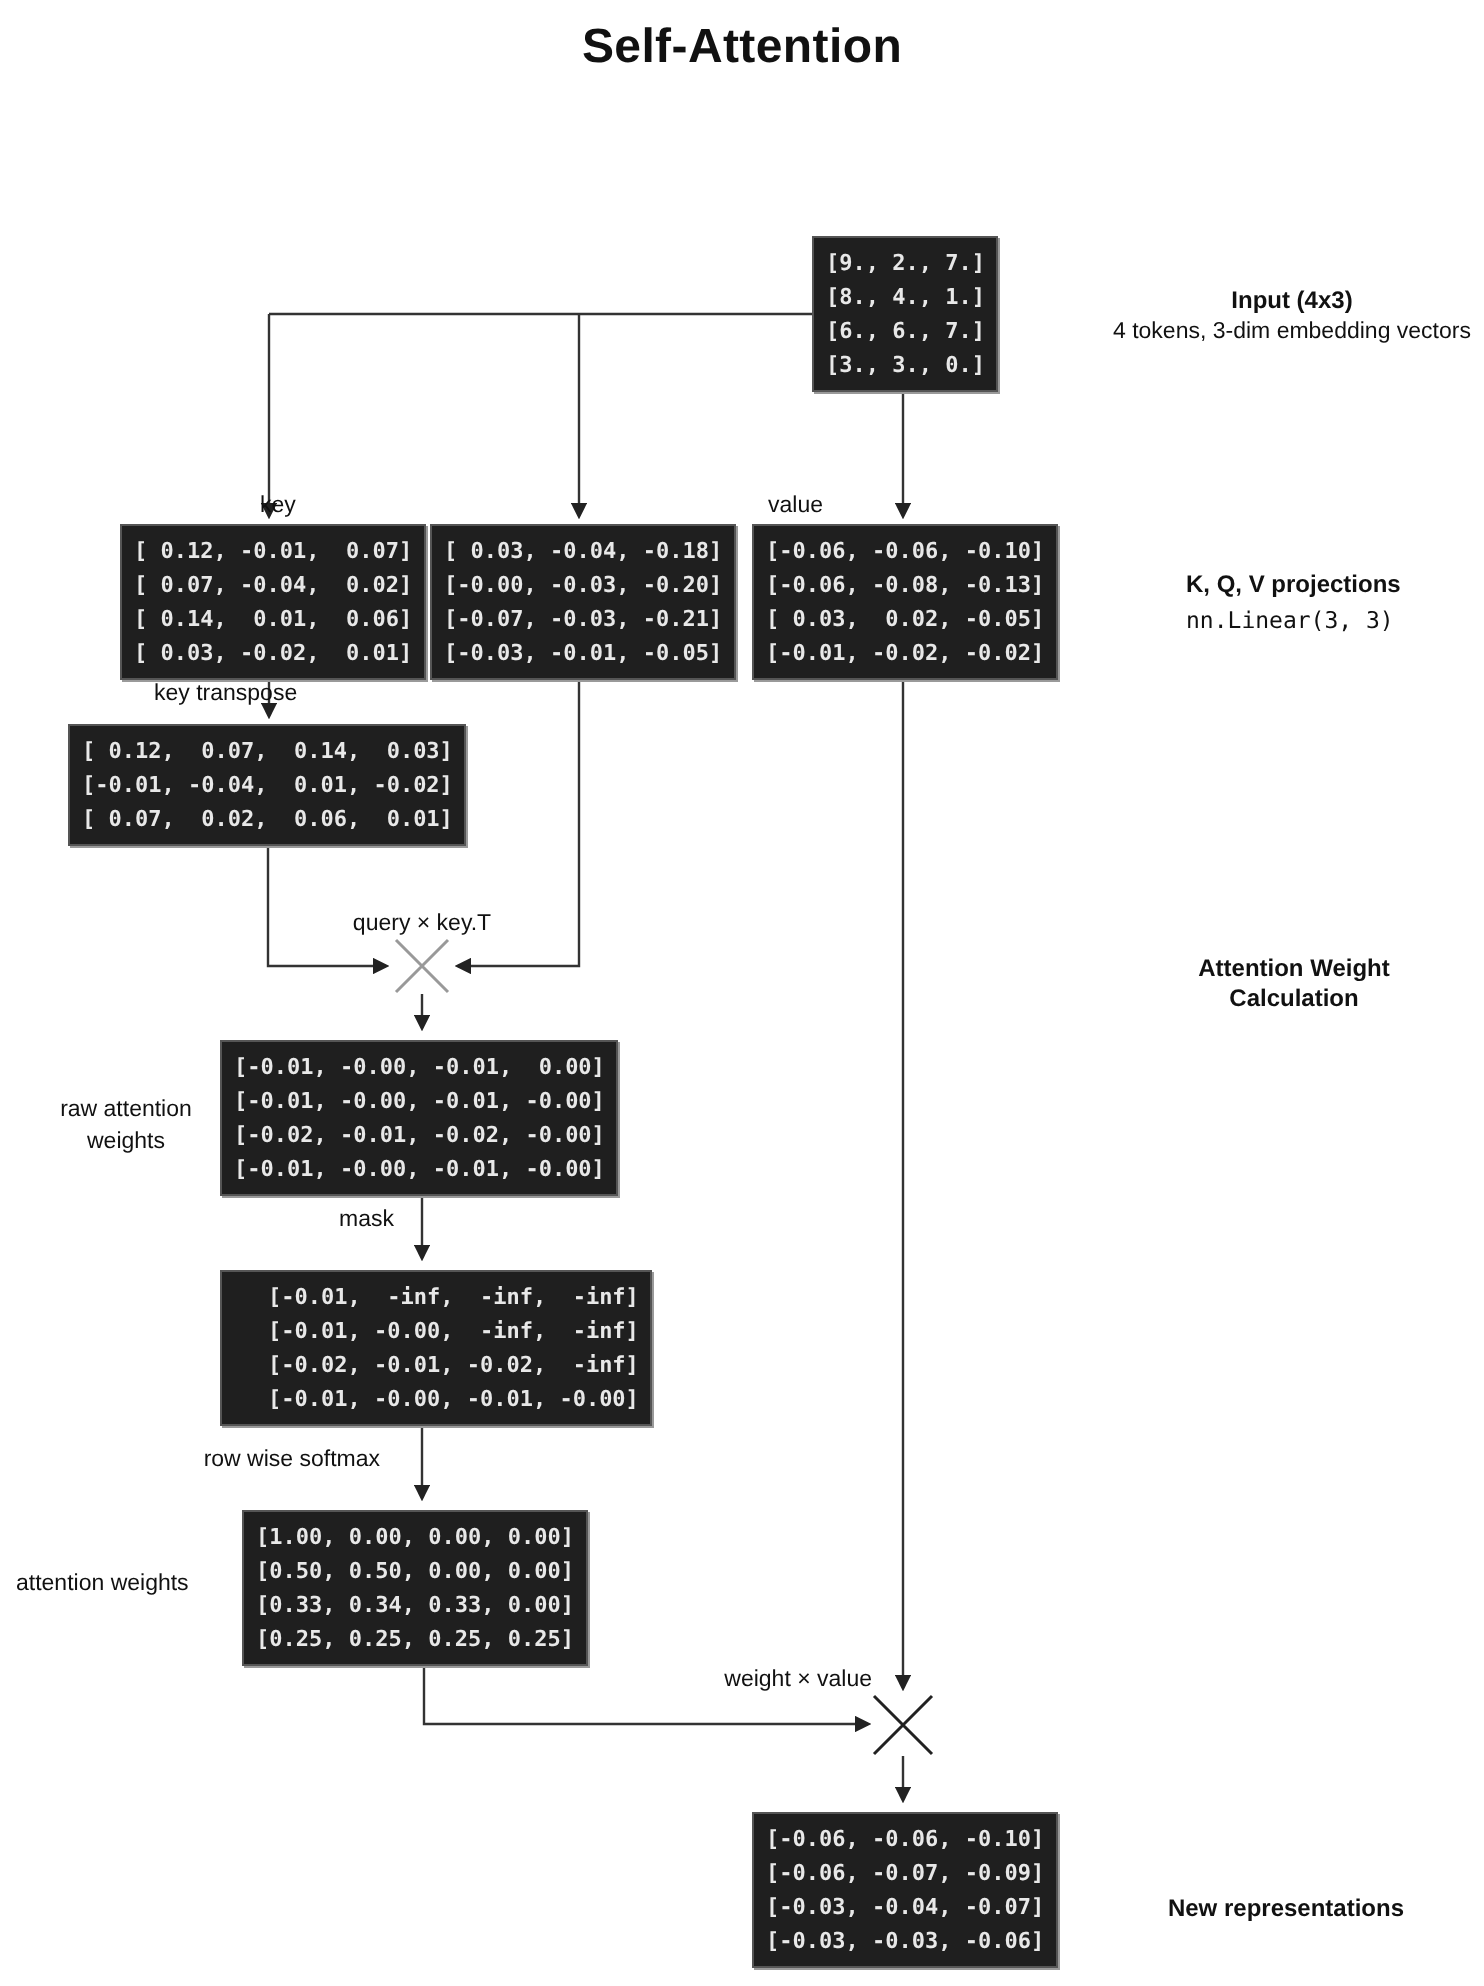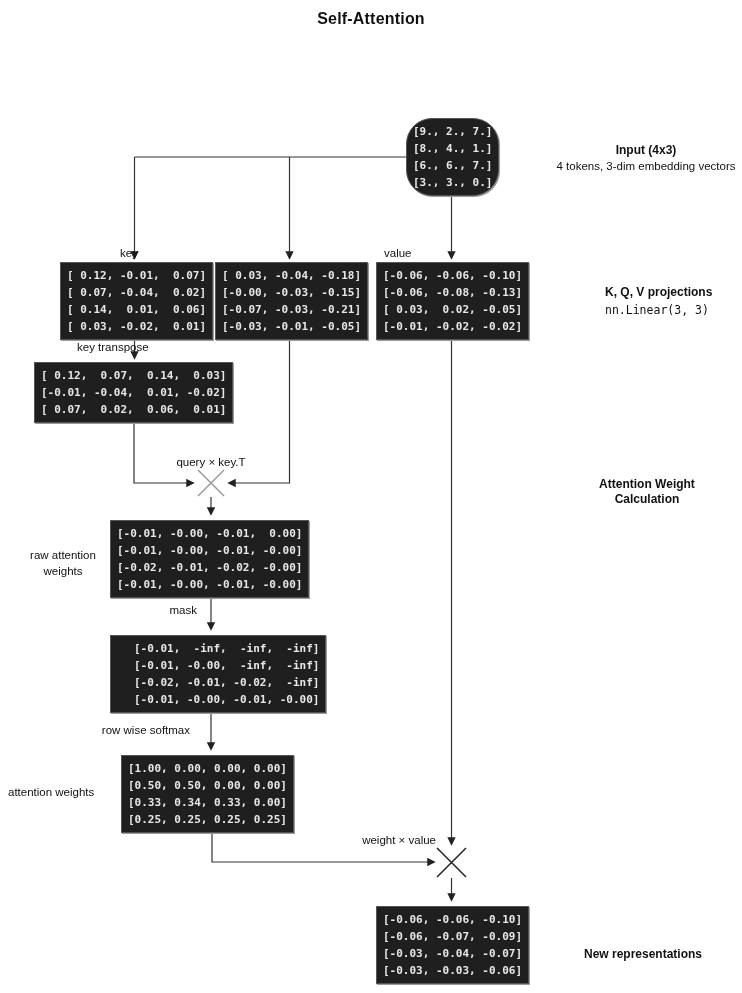--- a/index.html
+++ b/index.html
@@ -3,21 +3,21 @@
 <meta charset="utf-8">
 <style>
   html,body{margin:0;padding:0;background:#fff;}
   #canvas{
     position:relative;width:742px;height:993px;background:var(--background,#fff);
     font-family:"Liberation Sans",sans-serif;color:var(--text,#111);overflow:hidden;
   }
   .abs{position:absolute;}
   #title{
     left:0;right:0;top:10px;text-align:center;
-    font-size:16px;font-weight:bold;letter-spacing:.2px;
+    font-size:24px;font-weight:bold;letter-spacing:.2px;
   }
   .matrix{
     position:absolute;
     background:var(--matrix-bg,#1f1f1f);
     border:1px solid var(--matrix-border,#555);
     padding:4px 6px;
     box-shadow:1px 1px 0 #9a9a9a;
   }
   .mrow{
     font-family:"DejaVu Sans Mono",monospace;
@@ -68,41 +68,41 @@
 
       <path d="M451.5,878 V900" marker-end="url(#arr)"></path>
     </g>
 
     <path d="M198,470 L224,496 M224,470 L198,496" stroke="#999" stroke-width="1.5" fill="none"></path>
     <path d="M437,848 L466,877 M466,848 L437,877" stroke="#222" stroke-width="1.5" fill="none"></path>
   </svg>
 
   <div id="title" class="abs">Self-Attention</div>
 
-  <div class="matrix" style="left:406px;top:118px;border-radius:26px;">
+  <div class="matrix" style="left:406px;top:118px;">
     <div class="mrow">[9., 2., 7.]</div>
     <div class="mrow">[8., 4., 1.]</div>
     <div class="mrow">[6., 6., 7.]</div>
     <div class="mrow">[3., 3., 0.]</div>
   </div>
 
-  <div class="lbl" style="left:76px;top:247px;padding-left:44px;">key</div>
+  <div class="lbl" style="left:86px;top:247px;padding-left:44px;">key</div>
   <div class="lbl" style="left:221px;top:247px;margin-top:44px;">query</div>
   <div class="lbl" style="left:384px;top:247px;">value</div>
 
   <div class="matrix" style="left:60px;top:262px;">
     <div class="mrow">[ 0.12, -0.01,  0.07]</div>
     <div class="mrow">[ 0.07, -0.04,  0.02]</div>
     <div class="mrow">[ 0.14,  0.01,  0.06]</div>
     <div class="mrow">[ 0.03, -0.02,  0.01]</div>
   </div>
 
   <div class="matrix" style="left:215px;top:262px;">
     <div class="mrow">[ 0.03, -0.04, -0.18]</div>
-    <div class="mrow">[-0.00, -0.03, -0.15]</div>
+    <div class="mrow">[-0.00, -0.03, -0.20]</div>
     <div class="mrow">[-0.07, -0.03, -0.21]</div>
     <div class="mrow">[-0.03, -0.01, -0.05]</div>
   </div>
 
   <div class="matrix" style="left:376px;top:262px;">
     <div class="mrow">[-0.06, -0.06, -0.10]</div>
     <div class="mrow">[-0.06, -0.08, -0.13]</div>
     <div class="mrow">[ 0.03,  0.02, -0.05]</div>
     <div class="mrow">[-0.01, -0.02, -0.02]</div>
   </div>
@@ -148,21 +148,21 @@
     <div class="mrow">[-0.06, -0.07, -0.09]</div>
     <div class="mrow">[-0.03, -0.04, -0.07]</div>
     <div class="mrow">[-0.03, -0.03, -0.06]</div>
   </div>
 
   <div class="abs center" style="left:536px;top:143px;width:220px;">
     <div class="ann-head">Input (4x3)</div>
     <div class="ann-sub">4 tokens, 3-dim embedding vectors</div>
   </div>
 
-  <div class="abs" style="left:593px;top:285px;margin-left:12px;">
+  <div class="abs" style="left:593px;top:285px;">
     <div class="ann-head">K, Q, V projections</div>
     <div class="ann-code">nn.Linear(3, 3)</div>
   </div>
 
   <div class="abs center ann-head" style="left:582px;top:477px;width:130px;">Attention Weight Calculation</div>
 
   <div class="abs center ann-head" style="left:543px;top:947px;width:200px;">New representations</div>
 
 </div>
 

